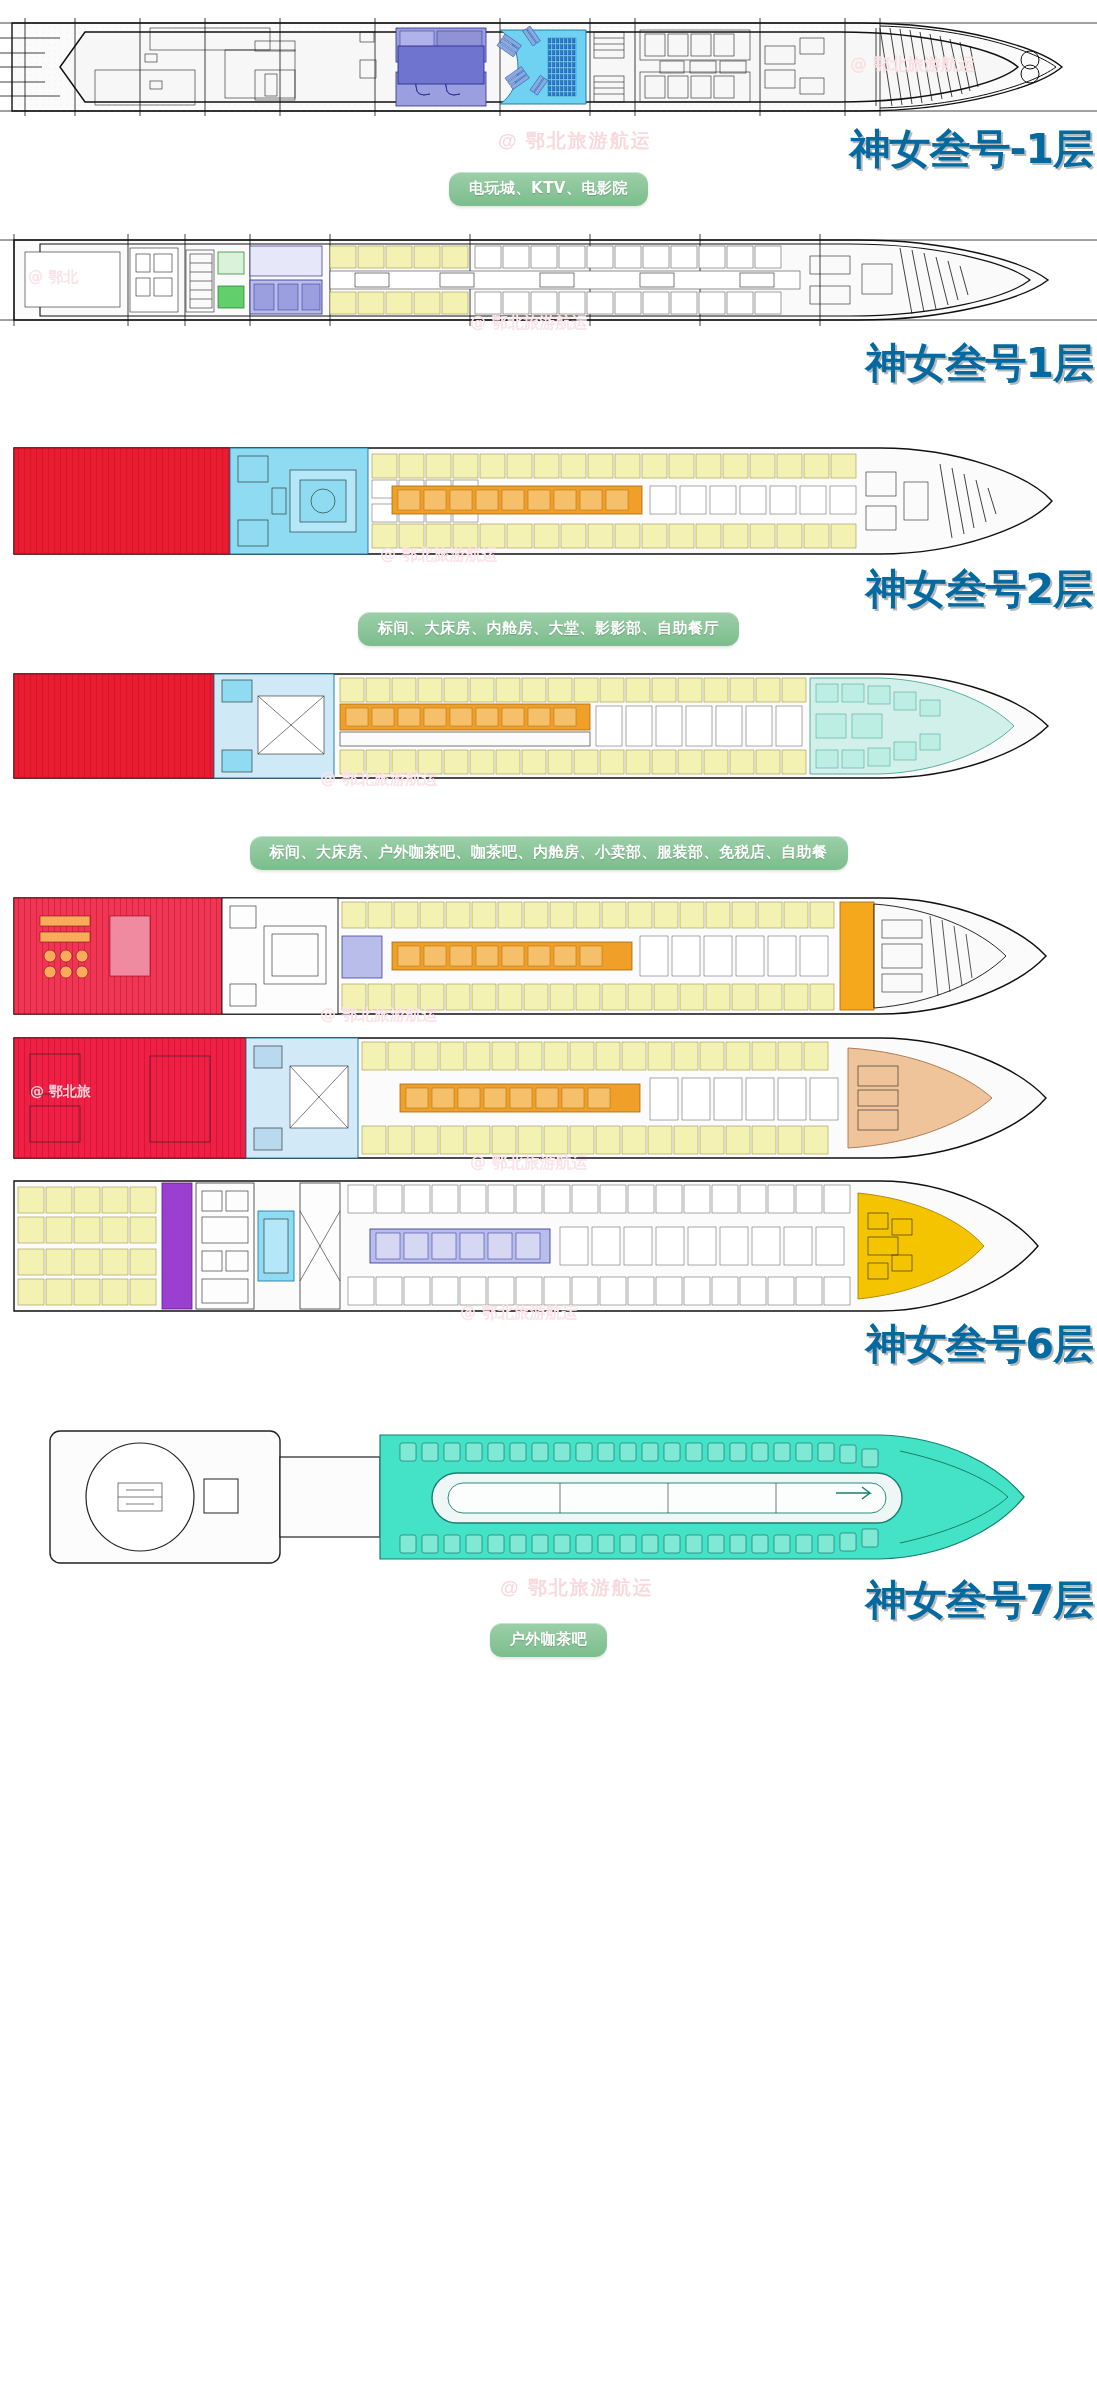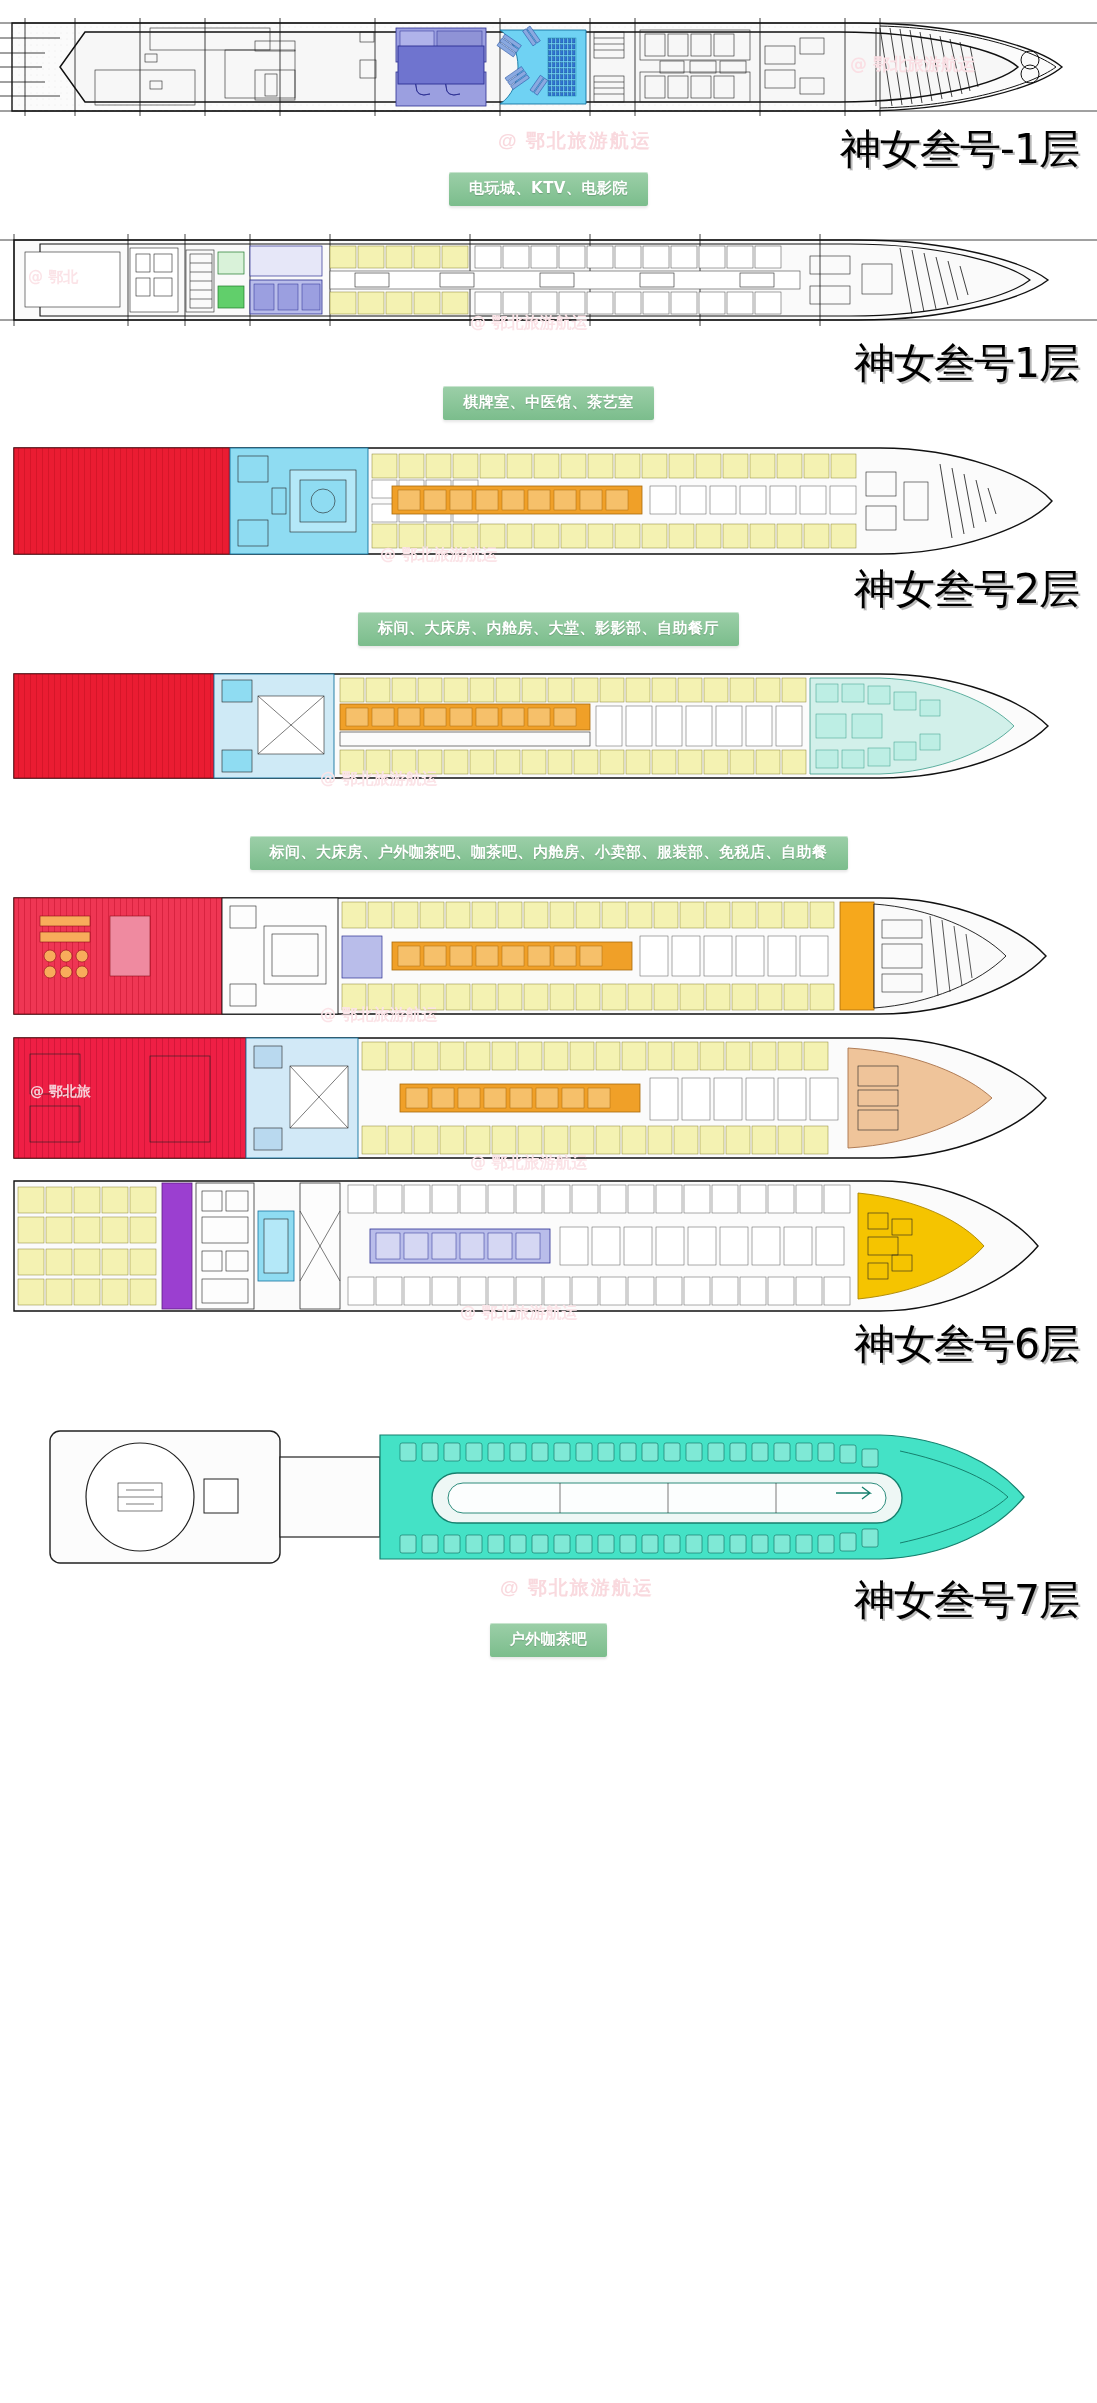--- a/index.html
+++ b/index.html
@@ -18,27 +18,27 @@
   .deck { position:relative; width:1097px; }
   .deck-plan-wrap { position:relative; width:1097px; }
 
   .deck-footer {
     position:relative;
     width:1097px;
     height:96px;
   }
   .deck-title {
     position:absolute;
-    right:18px;
+    right:4px;
     top:-4px;
     font-family:"DejaVu Sans","Liberation Sans",sans-serif;
     font-size:41px;
-    font-weight:normal;
+    font-weight:bold;
     letter-spacing:-1px;
-    color:#000000;
+    color:#0369a1;
     text-shadow:2px 2px 0 rgba(0,0,0,0.28);
     white-space:nowrap;
   }
   .watermark {
     position:absolute;
     color:#f9d9de;
     font-size:19px;
     font-weight:bold;
     letter-spacing:2px;
     white-space:nowrap;
@@ -50,21 +50,21 @@
   .badge-row {
     position:absolute;
     left:0; right:0;
     top:46px;
     display:flex;
     justify-content:center;
   }
   .badge {
     display:inline-block;
     padding:7px 20px 8px;
-    border-radius:2px;
+    border-radius:12px;
     background:linear-gradient(#9ccfa8,#7bbd8c);
     color:#ffffff;
     font-size:15px;
     font-weight:bold;
     letter-spacing:0.5px;
     white-space:nowrap;
     box-shadow:0 2px 3px rgba(0,0,0,.10), inset 0 1px 0 rgba(255,255,255,.45);
     text-shadow:0 1px 1px rgba(0,0,0,.18);
     font-family:"DejaVu Sans","Liberation Sans",sans-serif;
   }
@@ -344,23 +344,20 @@
             <line x1="936" y1="35" x2="948" y2="83"></line>
           <line x1="948" y1="39" x2="958" y2="78"></line>
             <line x1="960" y1="44" x2="968" y2="73"></line>
         </g>
         <text x="28" y="60" font-size="15" font-weight="bold" fill="#fbe3e7" font-family="DejaVu Sans">@ 鄂北</text>
         <text x="470" y="106" font-size="16" font-weight="bold" fill="#fbe3e7" font-family="DejaVu Sans">@ 鄂北旅游航运</text>
       </svg>
     </div>
     <div class="deck-footer">
       <div class="deck-title">神女叁号1层</div>
-      <div class="badge-row">
-        <span class="badge">棋牌室、中医馆、茶艺室</span>
-      </div>
     </div>
   </section>
 
   <section class="deck">
     <div class="deck-plan-wrap">
       <svg class="plan" viewBox="0 0 1097 130" width="1097" height="130">
         <defs>
           <pattern id="redhatch" width="6" height="6" patternUnits="userSpaceOnUse">
             <rect width="6" height="6" fill="#ea1c32"></rect>
             <line x1="0" y1="0" x2="0" y2="6" stroke="#c0101f" stroke-width="1"></line>

